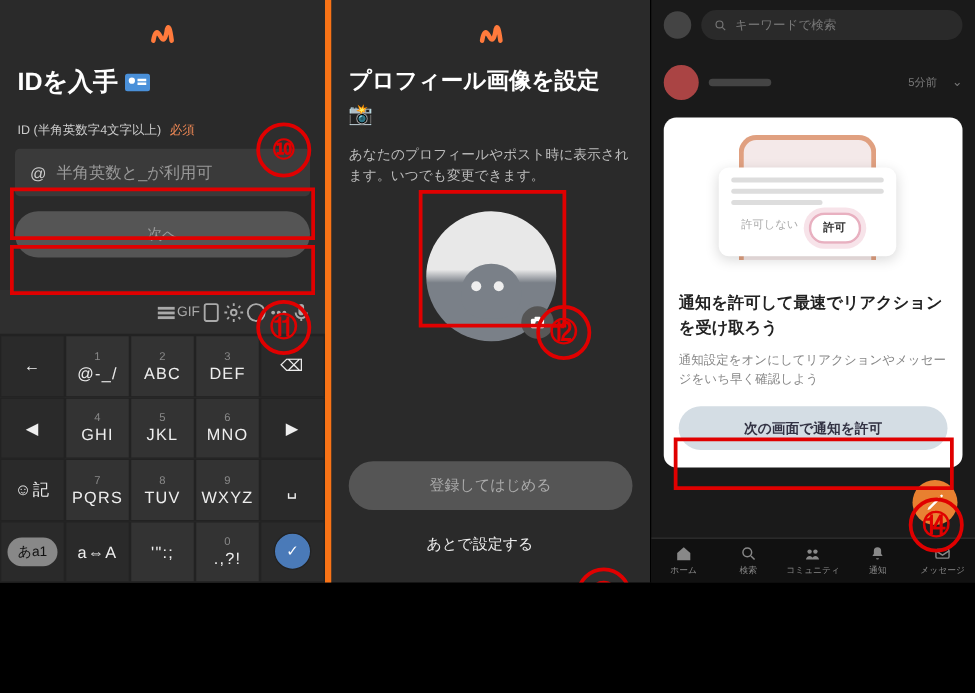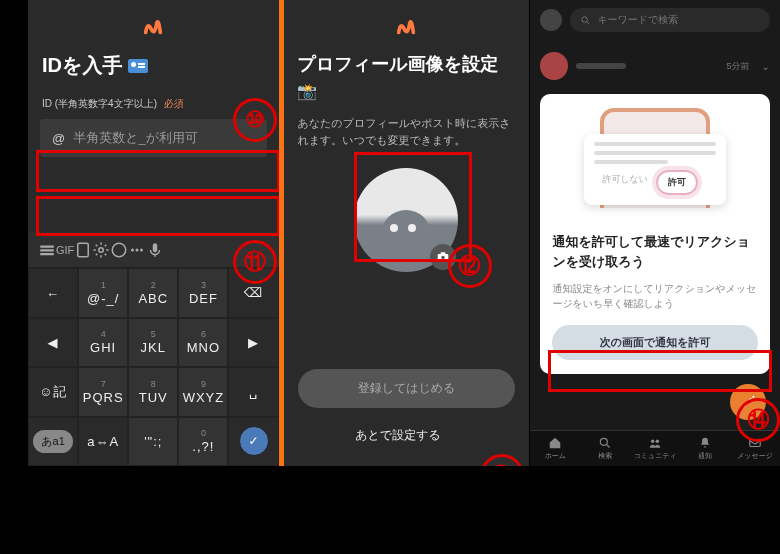--- a/index.html
+++ b/index.html
@@ -11,21 +11,21 @@
     position: relative;
     overflow: hidden;
   }
   .screen {
     position: relative;
     height: 466px;
     background: #2a2a2a;
     color: #fff;
     overflow: hidden;
   }
-  .s1 { width: 260px; margin-left: 28px; }
+  .s1 { width: 260px; }
   .s2 { width: 260px; border-left: 5px solid #f97316; }
   .s3 { width: 260px; border-left: 1px solid #000; background: #1a1a1a; }
 
   .logo { width: 22px; height: 22px; margin: 16px auto 14px; position: relative; }
   .logo svg { width: 100%; height: 100%; }
 
   
   .title { font-size: 20px; font-weight: 700; padding: 0 14px; display: flex; align-items: center; gap: 6px; }
   .desc { font-size: 11px; color: #bbb; padding: 8px 14px 0; line-height: 1.5; }
   .field-label { font-size: 10px; color: #ccc; padding: 18px 14px 4px; }
@@ -42,21 +42,21 @@
     background: #555; border-radius: 20px;
     text-align: center; font-size: 12px; color: #999;
   }
 
   
   .keyboard {
     position: absolute; bottom: 0; left: 0; right: 0;
     background: #2f2f2f; height: 234px;
     display: flex; flex-direction: column;
   }
-  .kb-top { display: flex; align-items: center; justify-content: flex-start; height: 36px; border-bottom: 1px solid #222; padding: 0 10px; }
+  .kb-top { display: flex; align-items: center; justify-content: flex-end; height: 36px; border-bottom: 1px solid #222; padding: 0 10px; }
   .kb-top span { font-size: 11px; color: #aaa; }
   .kb-icon { width: 18px; height: 18px; fill: #aaa; }
   .kb-grid { flex: 1; display: grid; grid-template-columns: repeat(5, 1fr); grid-template-rows: repeat(4, 1fr); }
   .key {
     border: 0.5px solid #222; display: flex; flex-direction: column;
     align-items: center; justify-content: center; color: #eee;
     font-size: 11px; background: #333;
   }
   .key.dark { background: #2a2a2a; }
   .key .n { font-size: 9px; color: #888; margin-bottom: 1px; }
@@ -179,20 +179,21 @@
     <span class="id-emoji"></span>
   </div>
   <div class="field-label">
     <span>ID (半角英数字4文字以上)</span>
     <span class="req">必須</span>
   </div>
   <div class="input-wrap">
     <span class="at">@</span>
     <span>半角英数と_が利用可</span>
   </div>
+  <div class="next-btn">次へ</div>
 
   <div class="keyboard">
     <div class="kb-top">
       <svg class="kb-icon" viewBox="0 0 24 24">
           <rect x="3" y="6" width="18" height="3"></rect>
           <rect x="3" y="11" width="18" height="3"></rect>
           <rect x="3" y="16" width="18" height="3"></rect>
         </svg>
       <span>GIF</span>
       <svg class="kb-icon" viewBox="0 0 24 24">

